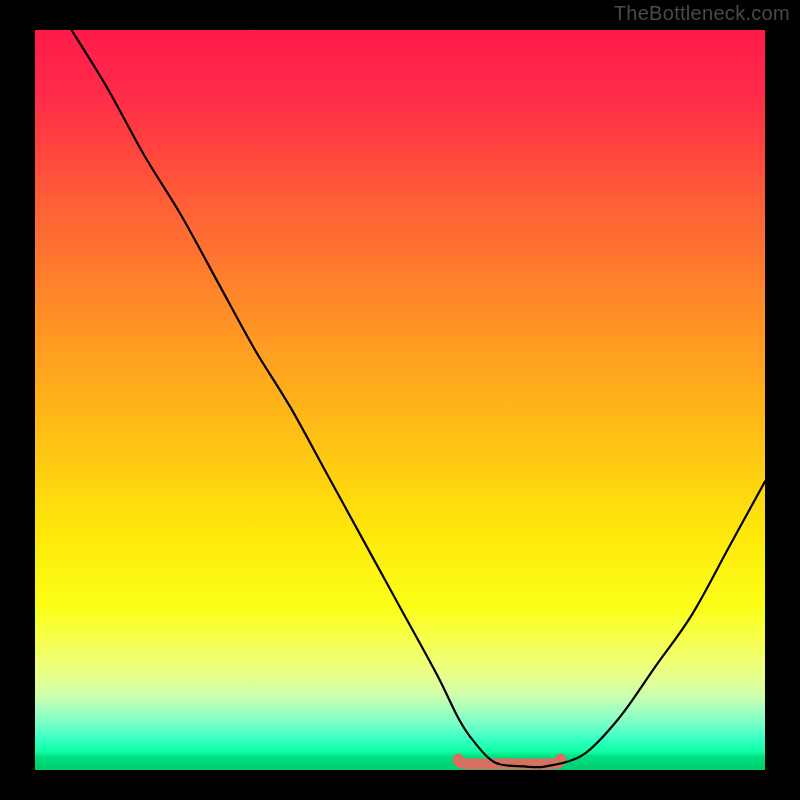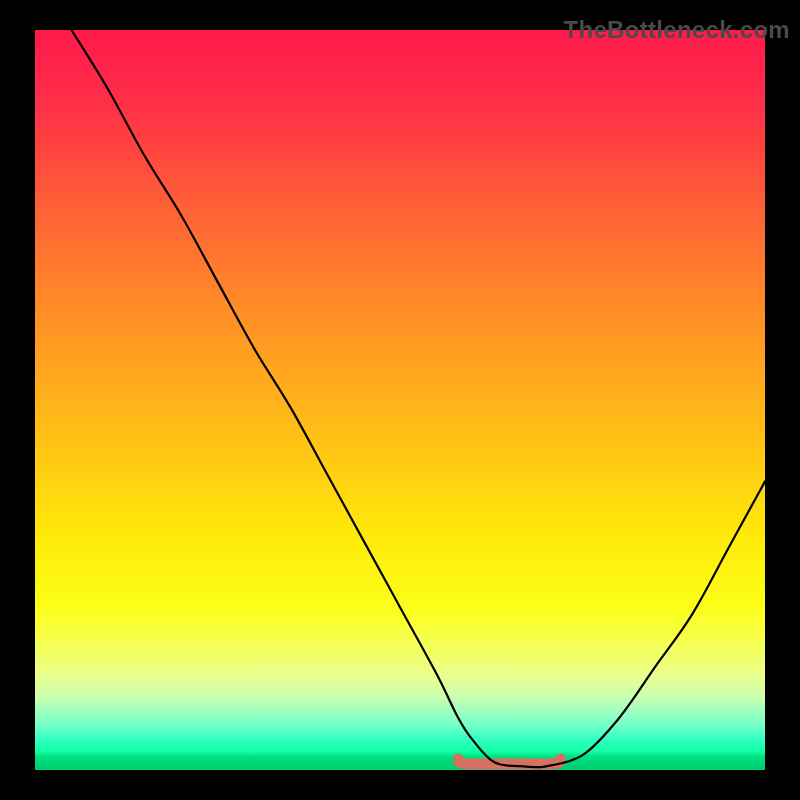--- a/index.html
+++ b/index.html
@@ -12,25 +12,25 @@
     font-family: Arial, Helvetica, sans-serif;
   }
   .frame {
     position: relative;
     width: 800px;
     height: 800px;
     background: #000;
   }
   .watermark {
     position: absolute;
-    top: 16px;
+    top: 2px;
     right: 10px;
     color: #4a4a4a;
-    font-size: 24px;
-    font-weight: 700;
+    font-size: 20px;
+    font-weight: 400;
     letter-spacing: 0.3px;
     z-index: 5;
   }
   .plot {
     position: absolute;
     left: 35px;
     top: 30px;
     width: 730px;
     height: 740px;
     overflow: hidden;

